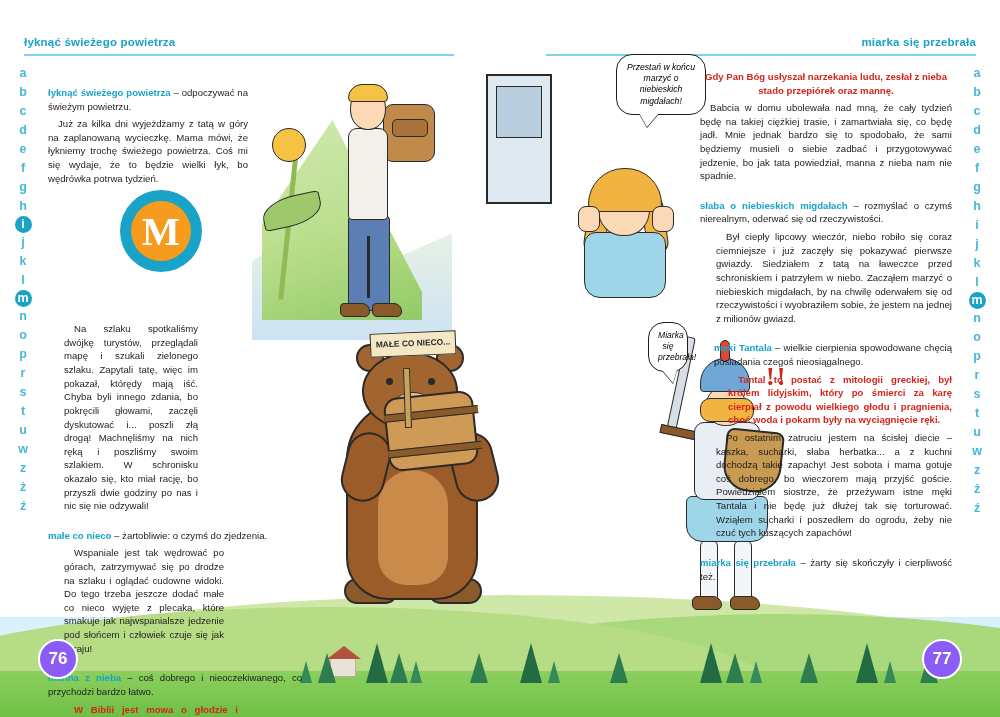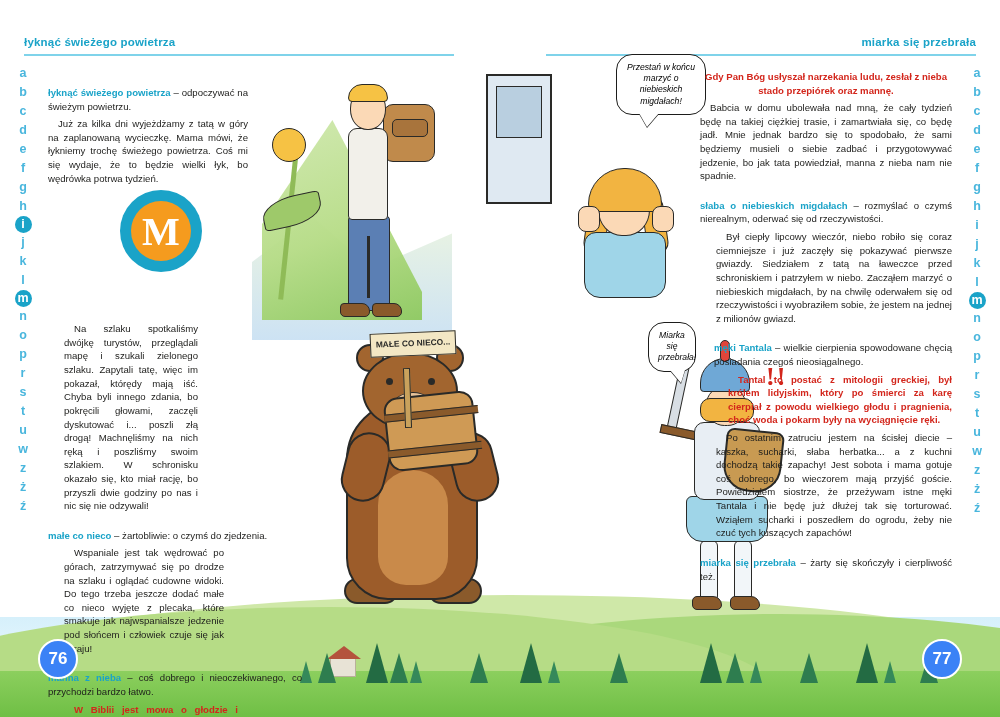--- a/index.html
+++ b/index.html
@@ -119,21 +119,21 @@
     background: #f59b1e;
     color: #ffffff; font-size: 40px; font-weight: bold;
     display: flex; align-items: center; justify-content: center;
     font-family: "Liberation Serif", serif;
   }
 
   
   .pagenum {
     position: absolute; bottom: 38px;
     width: 40px; height: 40px; border-radius: 50%;
-    background: #3b82f6; color: #ffffff;
+    background: #8b5cf6; color: #ffffff;
     font-size: 17px; font-weight: bold;
     display: flex; align-items: center; justify-content: center;
     border: 2px solid #ffffff;
   }
   .pagenum.left { left: 38px; }
   .pagenum.right { right: 38px; }
   .bubble {
     position: absolute; background: #ffffff; border: 1.4px solid #1d1d1b;
     border-radius: 16px; font-size: 8.6px; line-height: 1.3;
     text-align: center; padding: 7px 9px; font-style: italic;
@@ -141,21 +141,21 @@
   .bubble:after {
     content: ""; position: absolute; width: 0; height: 0;
   }
   .bubble.b1 { left: 616px; top: 54px; width: 90px; }
   .bubble.b1:after {
     left: 22px; bottom: -13px;
     border-left: 8px solid transparent; border-right: 12px solid transparent;
     border-top: 14px solid #ffffff;
     filter: drop-shadow(0 1.4px 0 #1d1d1b);
   }
-  .bubble.b2 { left: 648px; top: 322px; width: 48px; }
+  .bubble.b2 { left: 648px; top: 322px; width: 40px; }
   .bubble.b2:after {
     right: 10px; bottom: -12px;
     border-left: 11px solid transparent; border-right: 4px solid transparent;
     border-top: 13px solid #ffffff;
     filter: drop-shadow(0 1.4px 0 #1d1d1b);
   }
 
   .signpost {
     position: absolute; left: 370px; top: 332px;
     width: 86px; padding: 5px 4px 6px; text-align: center;

